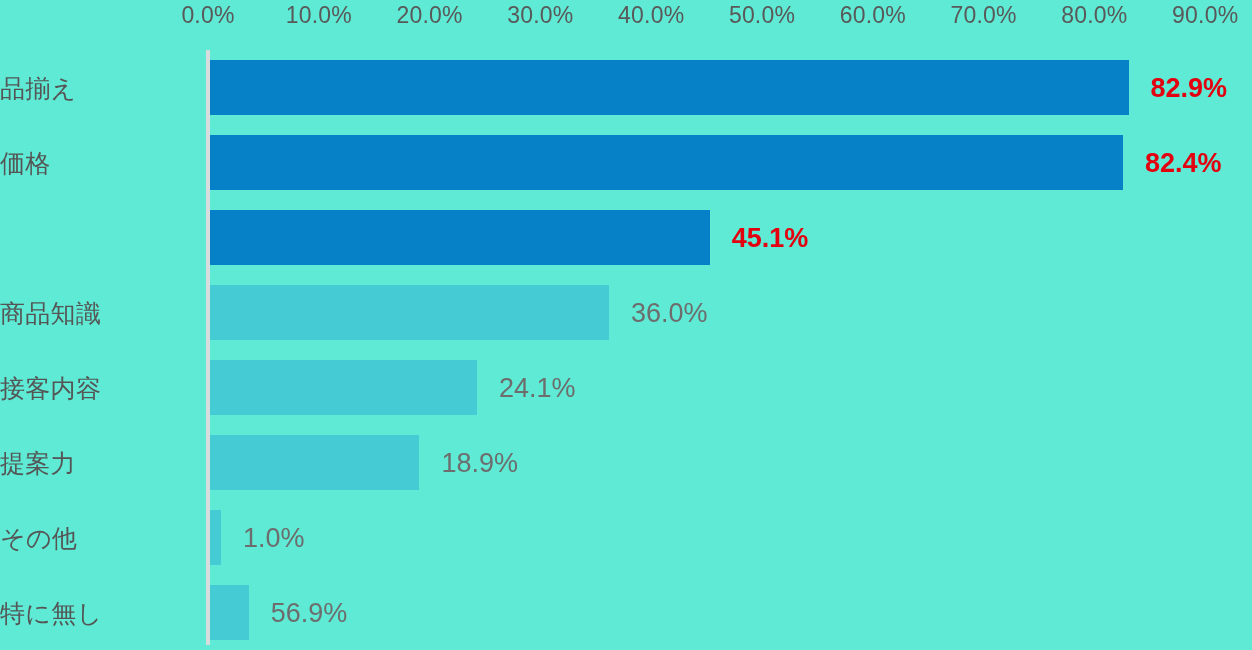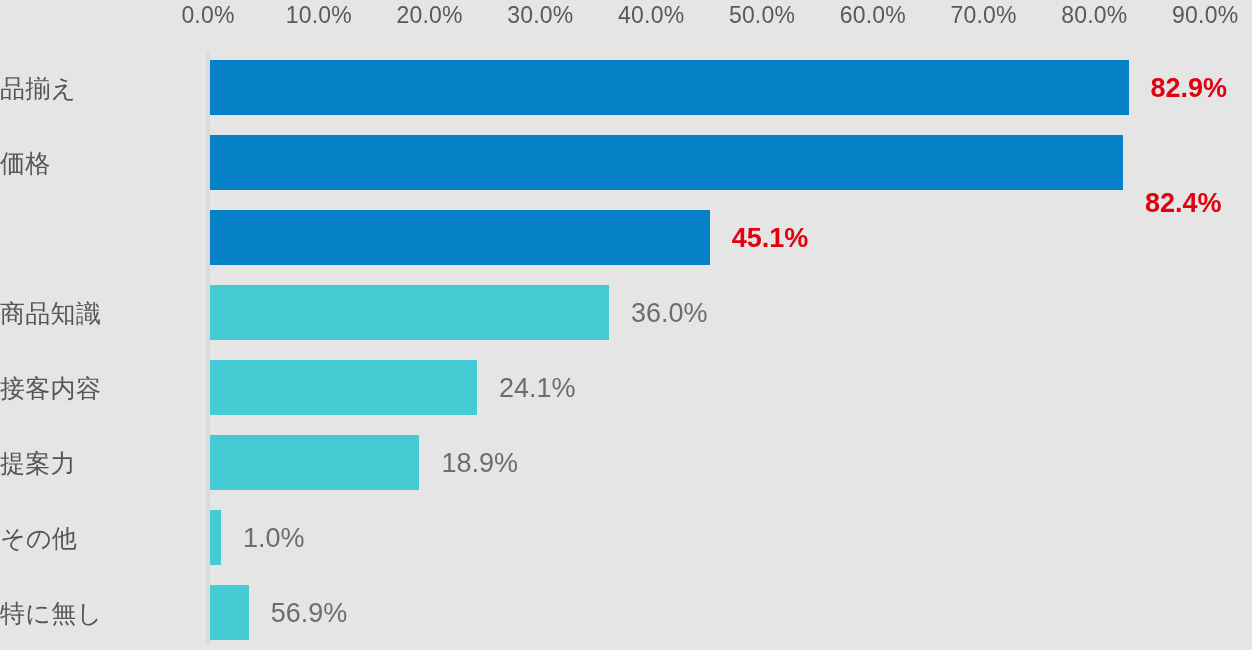--- a/index.html
+++ b/index.html
@@ -4,21 +4,21 @@
 <style>
   html, body {
     margin: 0;
     padding: 0;
     background: #000000;
   }
   #chart-root {
     position: relative;
     width: 1252px;
     height: 650px;
-    background: #e5e5e5;
+    background: #5eead4;
     font-family: "Liberation Sans", "DejaVu Sans", sans-serif;
     overflow: hidden;
   }
 
   
   #x-axis-labels {
     position: absolute;
     left: 0;
     top: 0;
     width: 1252px;
@@ -110,21 +110,21 @@
   <div id="plot-area">
     <div id="y-axis-line"></div>
   <div class="bar-row" style="top: 5px;">
         <div class="cat-label">品揃え</div>
         <div class="bar blue" style="width: 918.532px; background: rgb(6, 128, 198);"></div>
         <div class="value-label highlight" style="left: 1150.53px;">82.9%</div>
       </div>
       <div class="bar-row" style="top: 80px; padding-left: 41px;">
         <div class="cat-label">価格</div>
         <div class="bar blue" style="width: 912.992px; background: rgb(6, 128, 198);"></div>
-        <div class="value-label highlight" style="left: 1144.99px; margin-top: 40px;">82.4%</div>
+        <div class="value-label highlight" style="left: 1144.99px;">82.4%</div>
       </div>
       <div class="bar-row" style="top: 155px;">
         <div class="bar blue" style="width: 499.708px; background: rgb(6, 128, 198);"></div>
         <div class="value-label highlight" style="left: 731.708px;">45.1%</div>
       </div>
       <div class="bar-row" style="top: 230px;">
         <div class="cat-label">商品知識</div>
         <div class="bar teal" style="width: 398.88px; background: rgb(69, 203, 212);"></div>
         <div class="value-label normal" style="left: 630.88px;">36.0%</div>
       </div>

